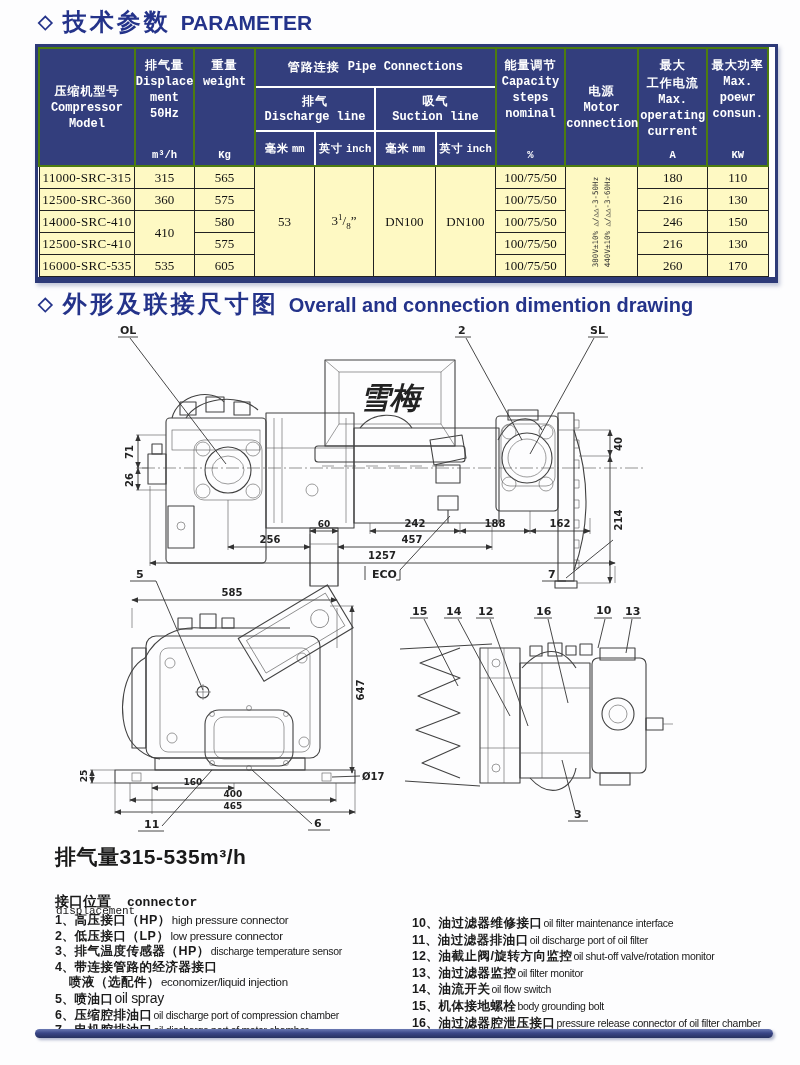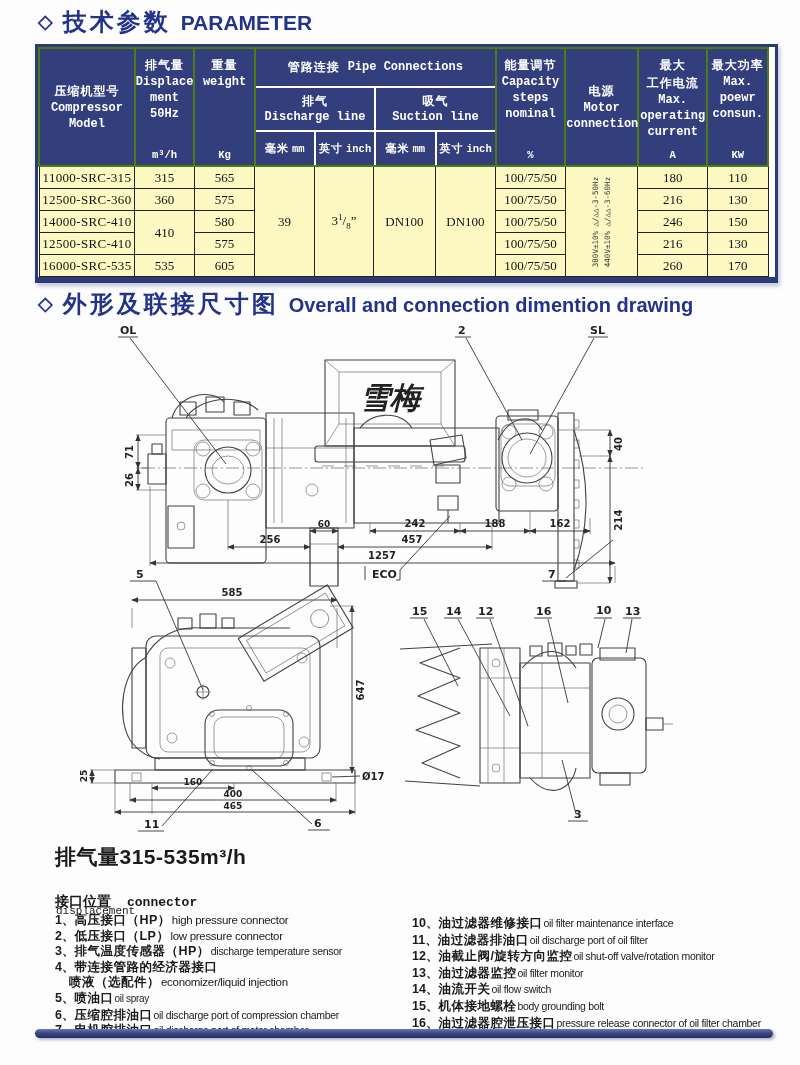--- a/index.html
+++ b/index.html
@@ -197,21 +197,21 @@
             <span class="hunit">KW</span>
           </div>
         </th>
       </tr>
     </thead>
     <tbody>
       <tr>
         <td class="model">11000-SRC-315</td>
         <td>315</td>
         <td>565</td>
-        <td rowspan="5">39</td>
+        <td rowspan="5">53</td>
         <td rowspan="5">
           <span>3</span><sup class="fr">1</sup><span>/</span><sub class="fr">8</sub><span>”</span>
         </td>
         <td rowspan="5">DN100</td>
         <td rowspan="5">DN100</td>
         <td>100/75/50</td>
         <td rowspan="5" class="motor-cell">
           <div class="motor-rot">
             <div>380V±10%  △/△△-3-50Hz</div>
             <div>440V±10%  △/△△-3-60Hz</div>
@@ -521,21 +521,21 @@
         <span class="zh">带连接管路的经济器接口</span>
         <span class="en"></span>
       </div>
     <div class="conn-item cont">
         <span class="zh">喷液（选配件）</span>
         <span class="en" style="font-size:11.5px">economizer/liquid injection</span>
       </div>
     <div class="conn-item">
         <span class="num">5、</span>
         <span class="zh">喷油口</span>
-        <span class="en" style="font-size:10px">oil spray</span>
+        <span class="en" style="font-size:14px">oil spray</span>
       </div>
     <div class="conn-item">
         <span class="num">6、</span>
         <span class="zh">压缩腔排油口</span>
         <span class="en">oil discharge port of compression chamber</span>
       </div>
     <div class="conn-item">
         <span class="num">7、</span>
         <span class="zh">电机腔排油口</span>
         <span class="en">oil discharge port of motor chamber</span>

